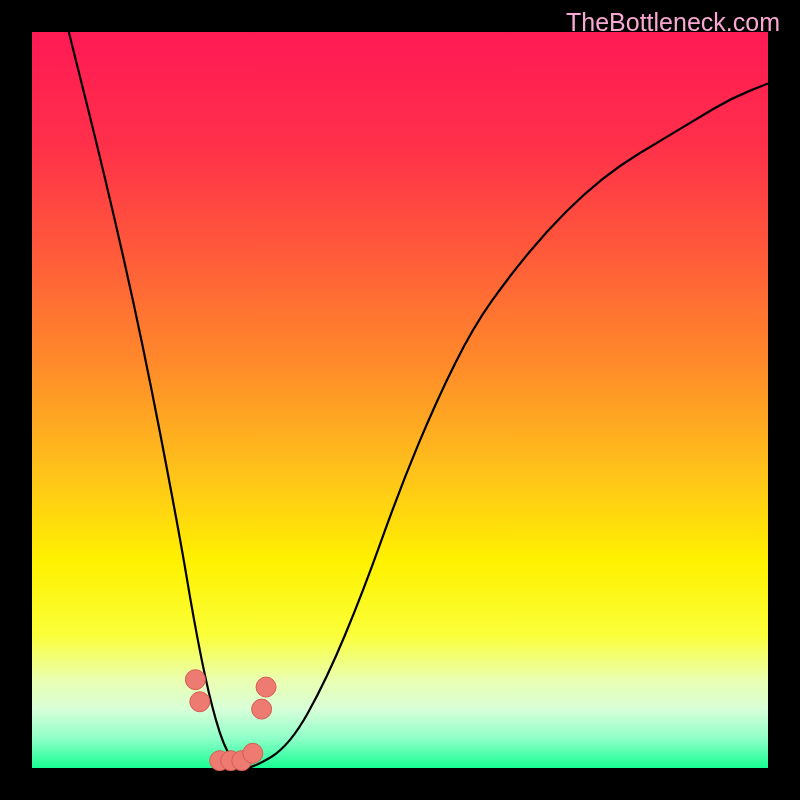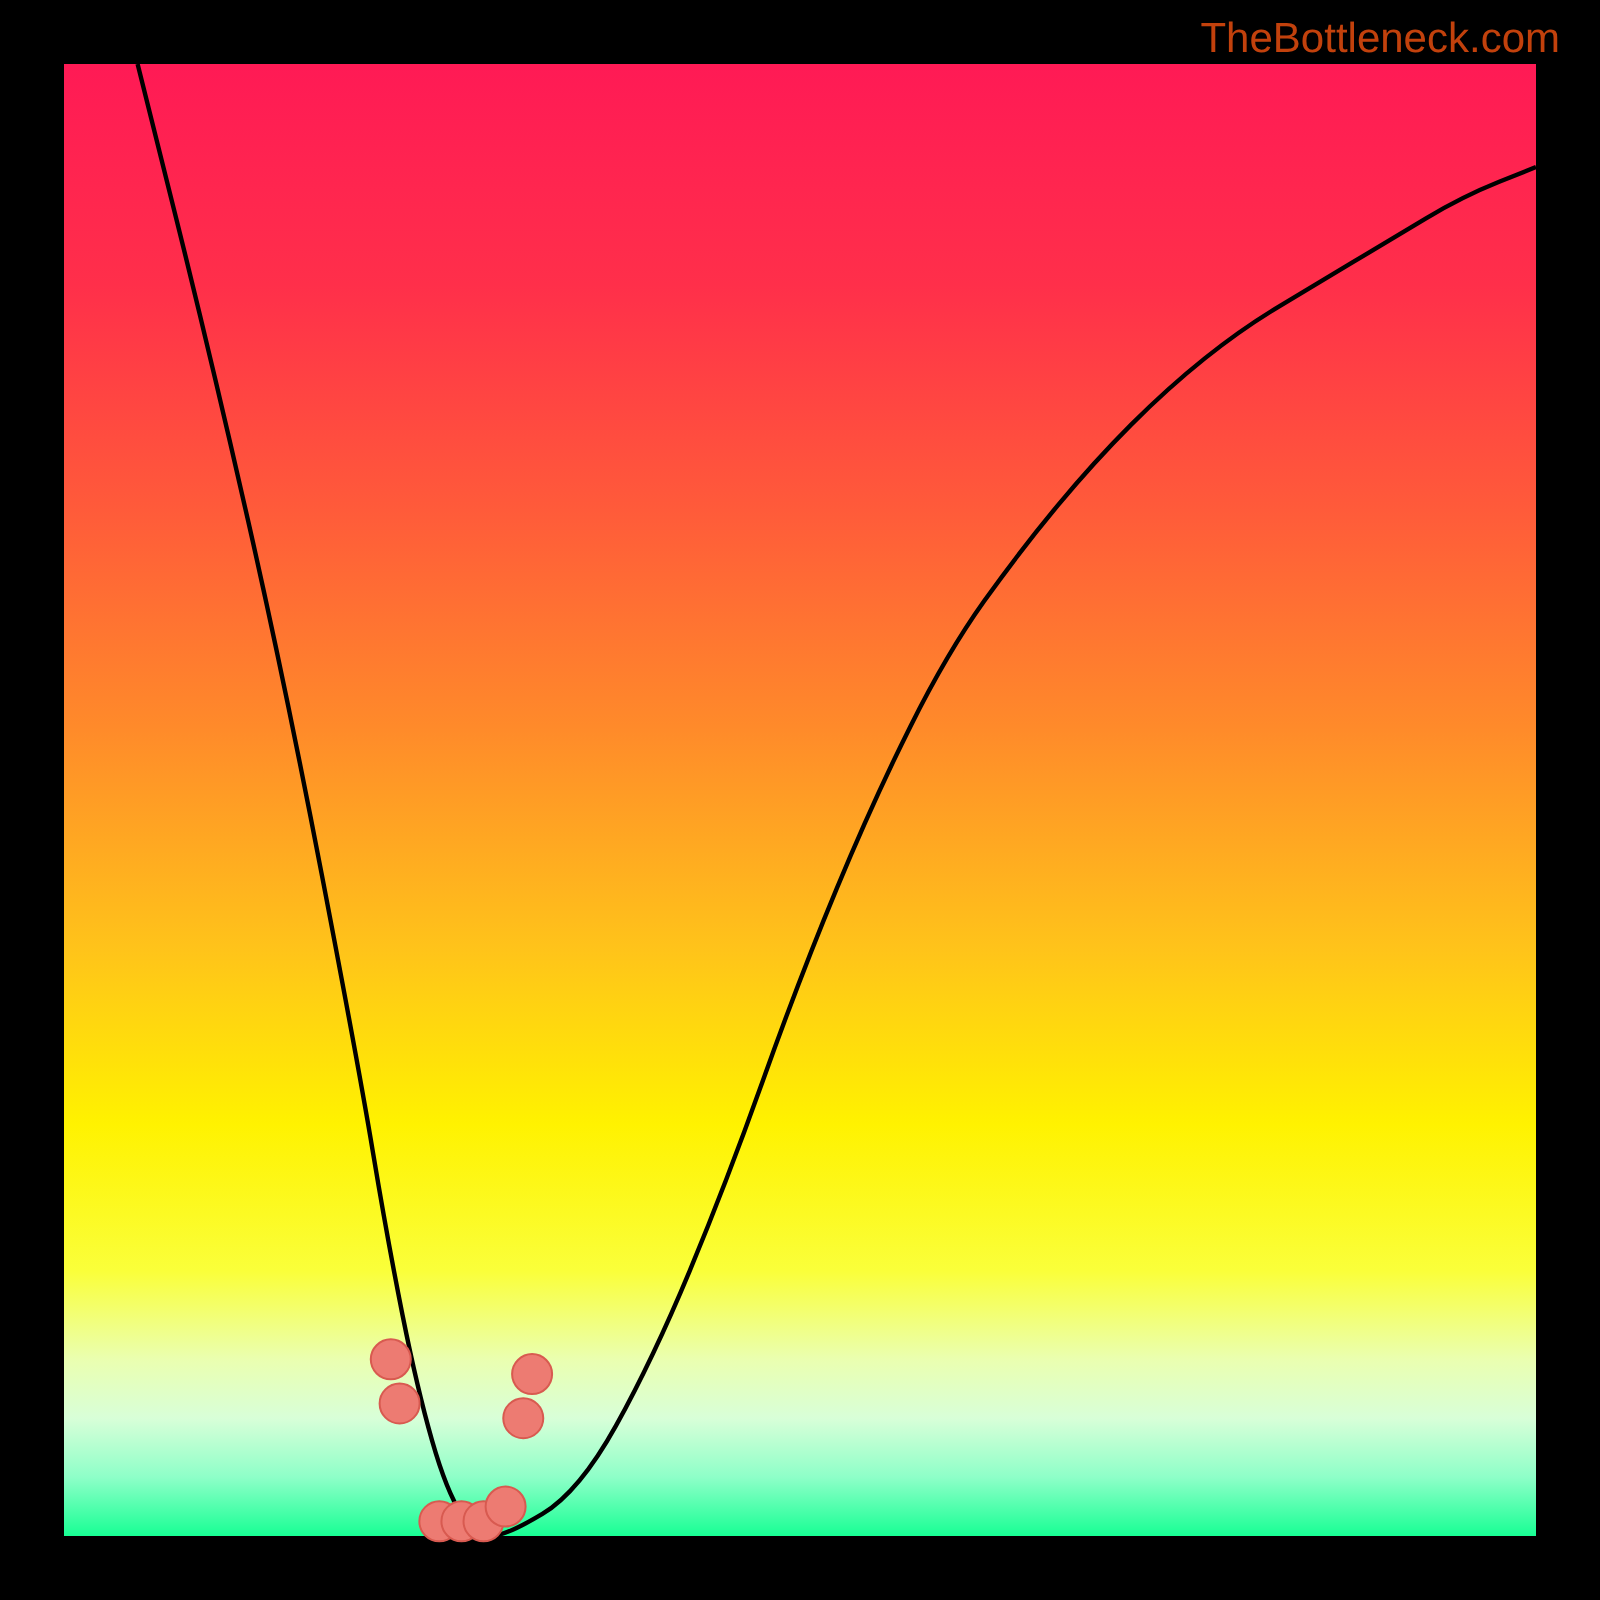--- a/index.html
+++ b/index.html
@@ -1,17 +1,17 @@
 <!DOCTYPE html>
 <html><head>
   <meta charset="utf-8">
   <style>
     * { margin: 0; padding: 0; box-sizing: border-box; }
     body { width: 800px; height: 800px; background: #000; position: relative; font-family: Arial, sans-serif; }
-    .watermark { position: absolute; top: 8px; right: 20px; color: #c2410c; font-size: 21px; font-weight: 500; z-index: 10; }
+    .watermark { position: absolute; top: 8px; right: 20px; color: #f9a8d4; font-size: 25px; font-weight: 500; z-index: 10; }
     svg { display: block; }
   </style>
 </head>
 <body>
 
 <div class="watermark">TheBottleneck.com</div>
 
 <svg width="800" height="800" viewBox="0 0 800 800">
   <defs>
     <linearGradient id="bg-grad" x1="0" y1="0" x2="0" y2="1">

